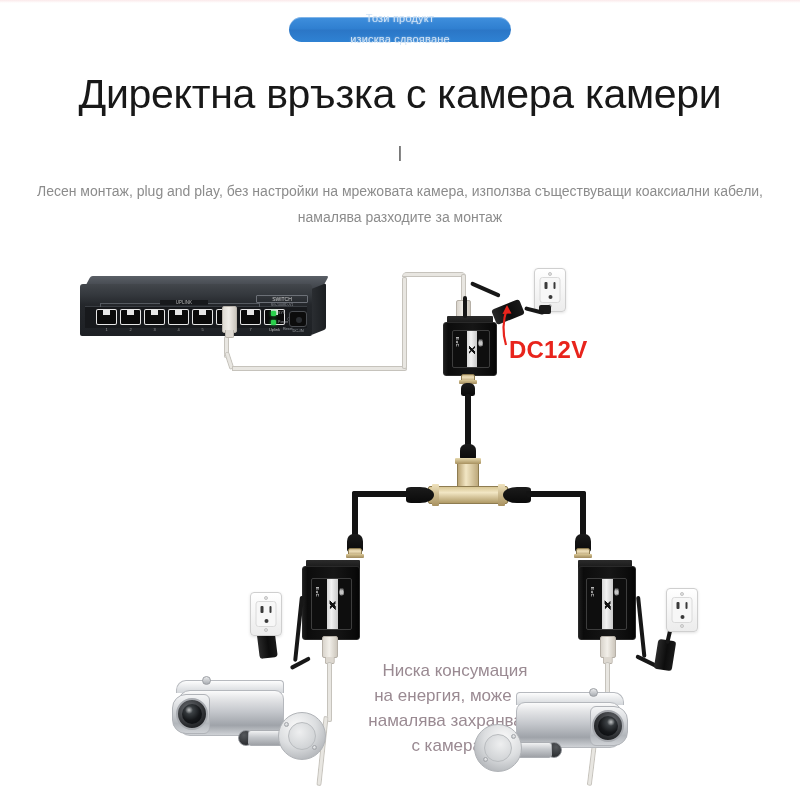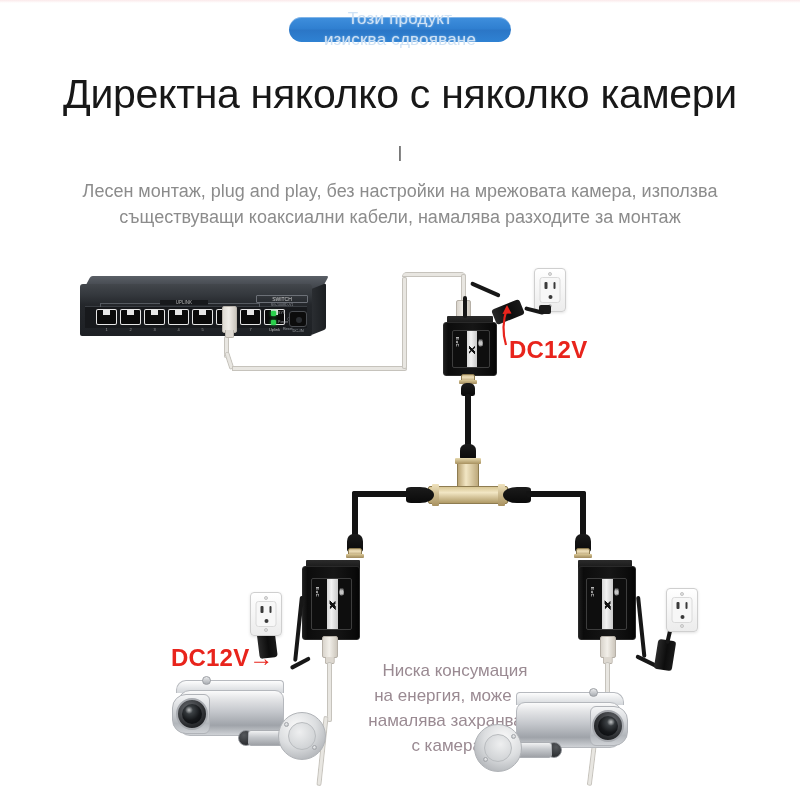--- a/index.html
+++ b/index.html
@@ -28,21 +28,21 @@
   }
   .badge-pill {
     position: absolute; left: 0; top: 9px; width: 222px; height: 25px;
     background: linear-gradient(to bottom, #3f8fdd 0%, #2f7fd0 48%, #2b76c6 52%, #2f82d3 100%);
     border-radius: 13px;
     box-shadow: inset 0 1px 0 rgba(255,255,255,.35);
   }
   .badge-text {
     position: absolute; left: 0; top: 0; width: 222px;
     text-align: center;
-    font-size: 17px;
+    font-size: 11px;
     line-height: 21px;
     color: #cfe2f5;
     letter-spacing: .2px;
     white-space: pre-line;
     text-shadow: 0 0 2px rgba(255,255,255,.55);
   }
 
   
   .headline {
     position: absolute; left: 0; top: 70px; width: 800px;
@@ -53,21 +53,21 @@
     color: #181818;
     letter-spacing: -0.3px;
   }
   .tick-mark {
     position: absolute; left: 0; top: 144px; width: 800px;
     text-align: center; font-size: 17px; color: #4a4a4a; line-height: 18px;
   }
   .subhead {
     position: absolute; left: 30px; top: 178px; width: 740px;
     text-align: center;
-    font-size: 18px;
+    font-size: 14px;
     line-height: 26px;
     color: #8c8c8c;
   }
 
   
   .abs { position: absolute; }
 
   
   .eth { background: #e8e6e1; border-radius: 2px; box-shadow: 0 0 0 1px rgba(170,165,158,.55) inset; }
   .coax { background: #131313; border-radius: 2px; }
@@ -379,21 +379,21 @@
 <div id="page">
 
   <div class="top-tint"></div>
 
   <div class="badge-wrap">
     <div class="badge-pill"></div>
     <div class="badge-text">Този продукт
 изисква сдвояване</div>
   </div>
 
-  <div class="headline">Директна няколко с няколко камери</div>
+  <div class="headline">Директна връзка с камера камери</div>
   <div class="tick-mark">|</div>
   <div class="subhead">Лесен монтаж, plug and play, без настройки на мрежовата камера, използва съществуващи коаксиални кабели, намалява разходите за монтаж</div>
 
   <div class="abs eth" style="left:224px; top:336px; width:5px; height:22px;"></div>
   <div class="abs eth" style="left:224px; top:352px; width:5px; height:18px; transform:rotate(-18deg); transform-origin: top center;"></div>
   <div class="abs eth" style="left:232px; top:366px; width:175px; height:5px; border-radius:0 6px 6px 0;"></div>
   <div class="abs eth" style="left:402px; top:277px; width:5px; height:92px;"></div>
   <div class="abs eth" style="left:402px; top:272px; width:64px; height:5px; border-radius:6px 6px 0 0;"></div>
   <div class="abs eth" style="left:461px; top:274px; width:5px; height:32px;"></div>
 
@@ -546,21 +546,20 @@
       <div class="screw" style="top:3px;"></div>
       <div class="screw" style="bottom:3px;"></div>
       <div class="outlet-face">
         <div class="slot" style="left:4px; top:4px; width:2.5px; height:7px;"></div>
         <div class="slot" style="right:4px; top:4px; width:2.5px; height:7px;"></div>
         <div class="slot round" style="left:50%; margin-left:-2px; bottom:3px; width:4px; height:4px;"></div>
       </div>
     </div>
   </div>
 
-  <div class="redlbl" style="left:171px; top:644px;">DC12V→</div>
 
   <div>
     <div class="bnc" style="left:576px; top:548px; width:14px; height:8px;"></div>
     <div class="bnc-ring" style="left:574px; top:554px; width:18px; height:4px;"></div>
     <div class="eoc-cap" style="left:578px; top:560px; width:54px; height:10px;"></div>
     <div class="eoc" style="left:578px; top:566px; width:58px; height:74px;"></div>
     <div class="eoc-face" style="left:586px; top:578px; width:41px; height:52px;">
       <div class="eoc-stripe" style="left:15px; top:0px; width:11px; height:52px;"></div>
       <div class="eoc-cn" style="left:27px; top:6px;">网络同轴传输器</div>
       <div class="eoc-logo" style="left:3px; top:8px;">EoC</div>

